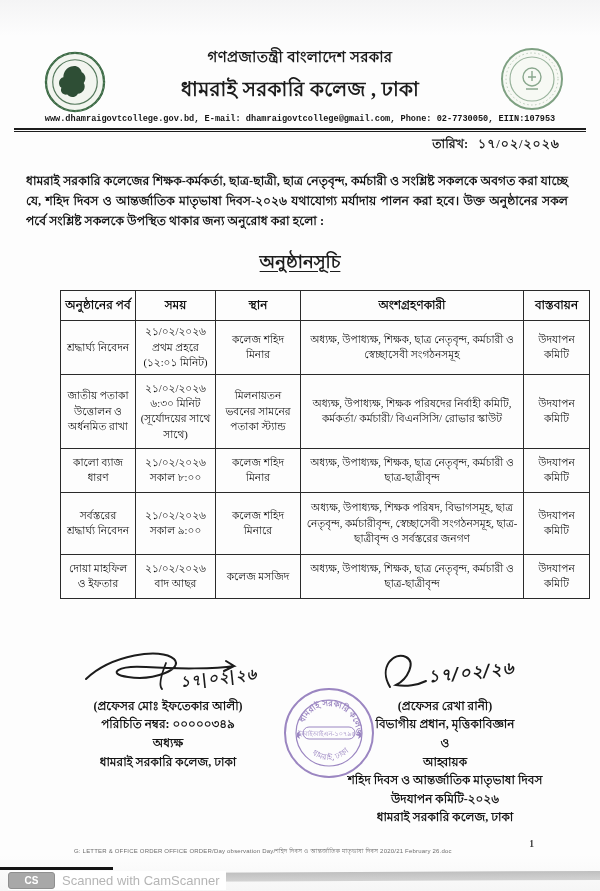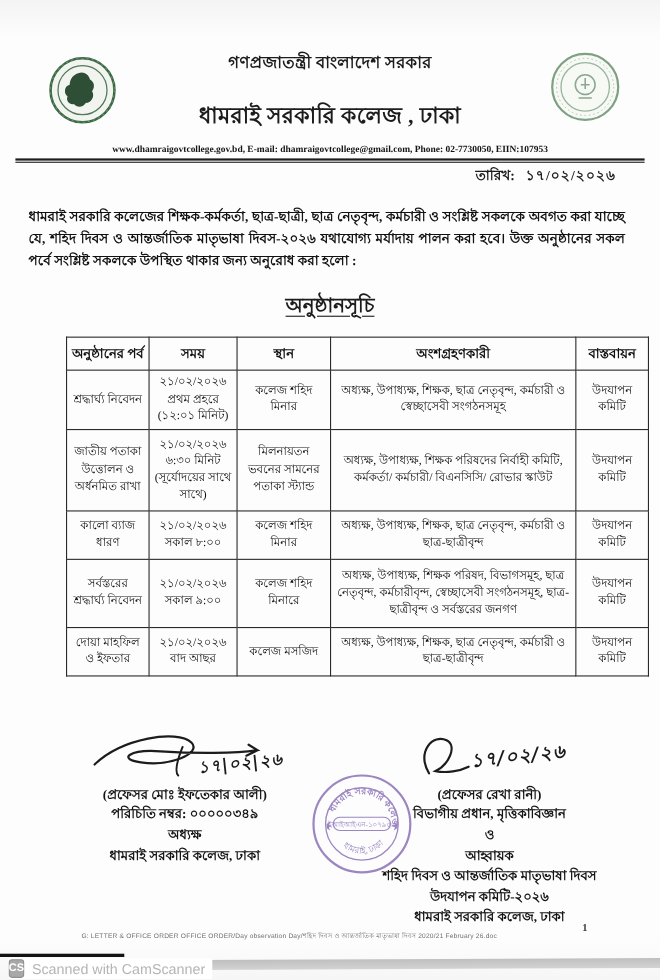--- a/index.html
+++ b/index.html
@@ -10,22 +10,22 @@
     background:linear-gradient(180deg,#f4f4f5 0%, #fdfdfd 4%, #fdfdfd 96%, #f6f6f6 100%);
     color:#1c1c1c; overflow:hidden;
   }
 
   
   .header { position:relative; padding-top:45px; text-align:center; }
   .logo { position:absolute; border-radius:50%; }
   .logo-left { left:44px; top:51px; width:62px; height:62px; }
   .logo-right { right:36px; top:47px; width:64px; height:64px; }
   .govt-line { font-size:15px; font-weight:bold; letter-spacing:.3px; }
-  .college-line { font-size:20px; font-weight:bold; margin-top:20px; letter-spacing:.3px; }
-  .contact-line { font-size:8.6px; font-weight:bold; margin-top:7px; color:#141414; font-family:Liberation Serif, serif; }
+  .college-line { font-size:20px; font-weight:bold; margin-top:4px; letter-spacing:.3px; }
+  .contact-line { font-size:8.6px; font-weight:bold; margin-top:7px; color:#141414; font-family:Liberation Mono, monospace; }
   .rule-double { margin:4px 14px 0 14px; border-top:2.4px solid #1d1d1d; border-bottom:1px solid #1d1d1d; height:4px; }
   .date-line { text-align:right; margin:3px 40px 0 0; font-size:12.5px; font-weight:bold;padding-left:48px; }
   .date-line .val { margin-left:10px; letter-spacing:1px; }
 
   
   .body-para {
     margin:17px 32px 0 26px; font-size:12.3px; line-height:1.62;
     text-align:justify; font-weight:600; color:#111;
   }
   .schedule-title {
@@ -68,21 +68,21 @@
     font-family:"Liberation Sans", sans-serif; letter-spacing:.2px; white-space:nowrap;
   }
   .page-num { position:absolute; right:66px; top:839px; font-size:9.5px; color:#3a3a3a; font-weight:bold; }
   .scan-line-left { position:absolute; left:0; top:867px; width:113px; height:3px; background:#141414; }
   .scan-band-right {
     position:absolute; left:113px; right:0; top:872px; height:9px;
     background:linear-gradient(180deg,#8f8f8f,#b5b5b5); opacity:.55; transform:rotate(-.25deg);
   }
   .camscanner { position:absolute; left:8px; bottom:1px; display:flex; align-items:center; gap:7px; background:#fff; padding:1px 6px 1px 0; }
   .cs-badge {
-    width:14px; height:17px; border-radius:3px; background:#a8a8a8; border:1px solid #8f8f8f;
+    width:47px; height:17px; border-radius:3px; background:#a8a8a8; border:1px solid #8f8f8f;
     color:#fff; font-family:"Liberation Sans", sans-serif; font-size:10px; font-weight:bold;
     display:flex; align-items:center; justify-content:center;
   }
   .cs-text { font-family:"Liberation Sans", sans-serif; font-size:13px; color:#b5b5b5; }
 </style>
 </head>
 <body>
 
 <div class="page">
 

